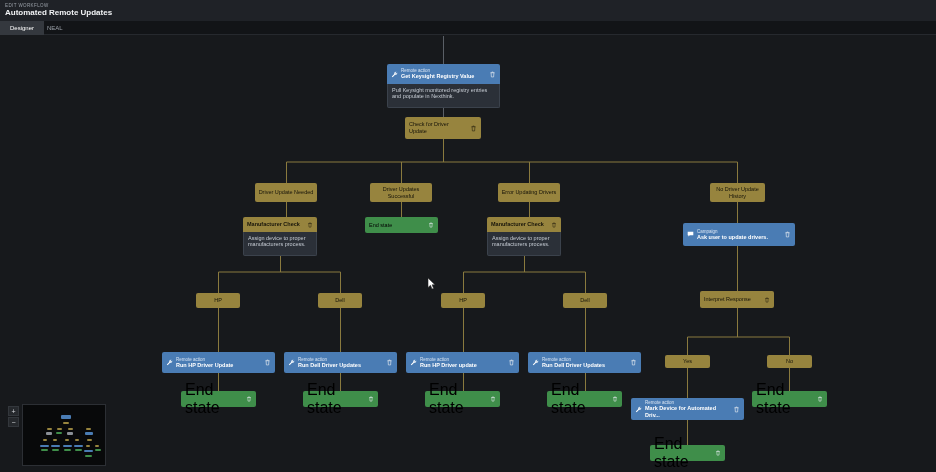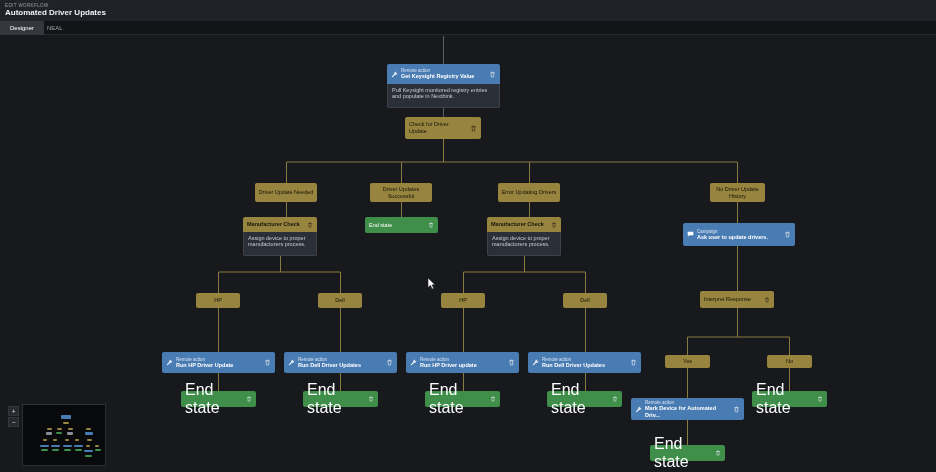--- a/index.html
+++ b/index.html
@@ -15,21 +15,21 @@
   
   .tabbar { position:absolute; left:0; top:21px; width:936px; height:14px; background:#121417; border-bottom:1px solid #26292e; }
   .tab { position:absolute; top:0; height:14px; display:flex; align-items:center; padding:0 10px; font-size:6px; color:#9aa0a8; cursor:pointer; }
   .tab.active { left:0; background:#34383e; color:#ffffff; }
   .tab.inactive { left:37px; }
   
   .edges { position:absolute; left:0; top:0; pointer-events:none; }
   
   .n { position:absolute; border-radius:2px; }
   .olive { background:#97843e; color:#17140a; }
-  .green { background:#3f8e4a; color:#ffffff; }
+  .green { background:#3f8e4a; color:#000000; }
   .blue  { background:#4a7cb4; color:#ffffff; }
   .lbl-center { display:flex; align-items:center; justify-content:center; text-align:center; font-size:5.5px; line-height:1.2; padding:1px 3px; }
   .row { display:flex; align-items:center; gap:3px; padding:2px 4px; }
   .spread { justify-content:space-between; }
   .t-type { font-size:4.5px; color:#d9e5f3; line-height:1.2; }
   .t-title { font-size:5.5px; font-weight:bold; line-height:1.2; }
   .olive .t-one { font-size:5.5px; line-height:1.2; }
   .col { display:flex; flex-direction:column; flex:1 1 auto; min-width:0; }
   .desc-body { background:#2b3038; border:1px solid #3b424c; border-top:none; color:#c6ccd4; font-size:5.5px; line-height:1.15; padding:3px 4px; border-radius:0 0 2px 2px; }
   .head-round { border-radius:2px 2px 0 0; }
@@ -55,21 +55,21 @@
            M737.5 246V291
            M218.5 308V352 M340.5 308V352 M463.5 308V352 M585.5 308V352
            M737.5 308V337 M687.5 337H789.5 M687.5 337V355 M789.5 337V355
            M218.5 373V391 M340.5 373V391 M463.5 373V391 M585.5 373V391
            M687.5 368V398 M789.5 368V391
            M687.5 420V445" stroke="#8a7a3e" stroke-width="1" fill="none"></path>
 </svg>
 
 <div class="topbar">
   <div class="eyebrow">EDIT WORKFLOW</div>
-  <div class="wf-title">Automated Driver Updates</div>
+  <div class="wf-title">Automated Remote Updates</div>
 </div>
 
 <div class="tabbar">
   <div class="tab active">Designer</div>
   <div class="tab inactive">NEAL</div>
 </div>
 
 <div class="n" style="left:387px;top:64px;width:113px;">
   <div class="row blue head-round" style="height:20px;">
     <span class="icon">

